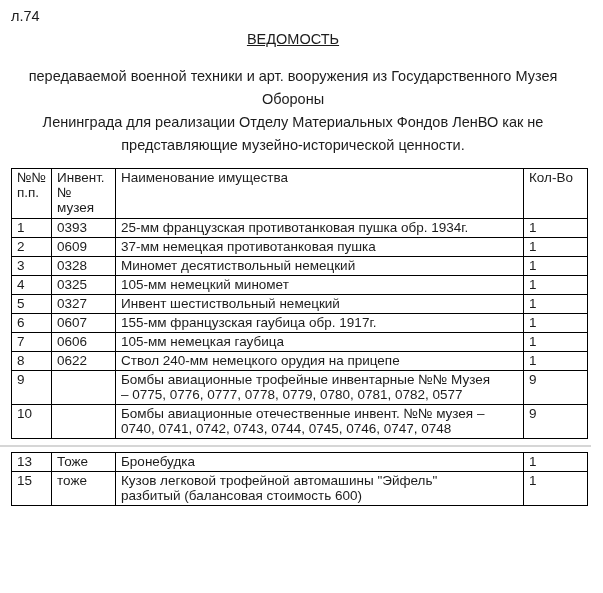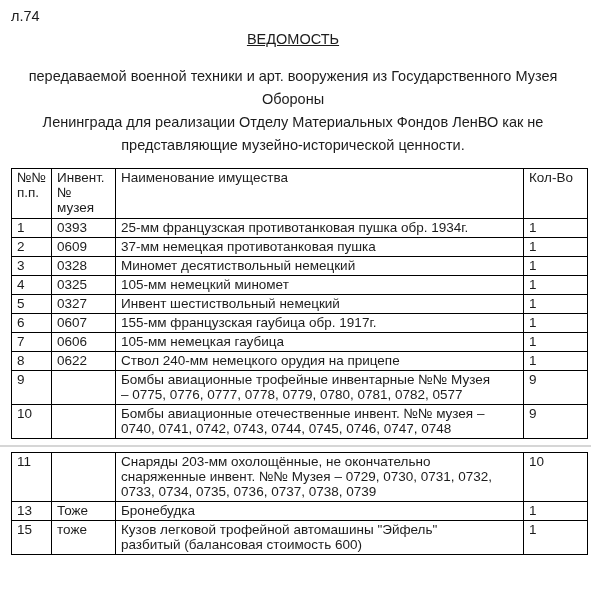--- a/index.html
+++ b/index.html
@@ -162,28 +162,20 @@
 
   <table class="continuation">
     <colgroup>
       <col style="width:40px">
         <col style="width:64px">
         <col style="width:408px">
         <col style="width:64px">
     </colgroup>
     <tbody>
         <tr>
-          <td>11</td>
-          <td></td>
-          <td>Снаряды 203-мм охолощённые, не окончательно
-снаряженные инвент. №№ Музея – 0729, 0730, 0731, 0732,
-0733, 0734, 0735, 0736, 0737, 0738, 0739</td>
-          <td>10</td>
-        </tr>
-        <tr>
           <td>13</td>
           <td>Тоже</td>
           <td>Бронебудка</td>
           <td>1</td>
         </tr>
         <tr>
           <td>15</td>
           <td>тоже</td>
           <td>Кузов легковой трофейной автомашины "Эйфель"
 разбитый (балансовая стоимость 600)</td>

